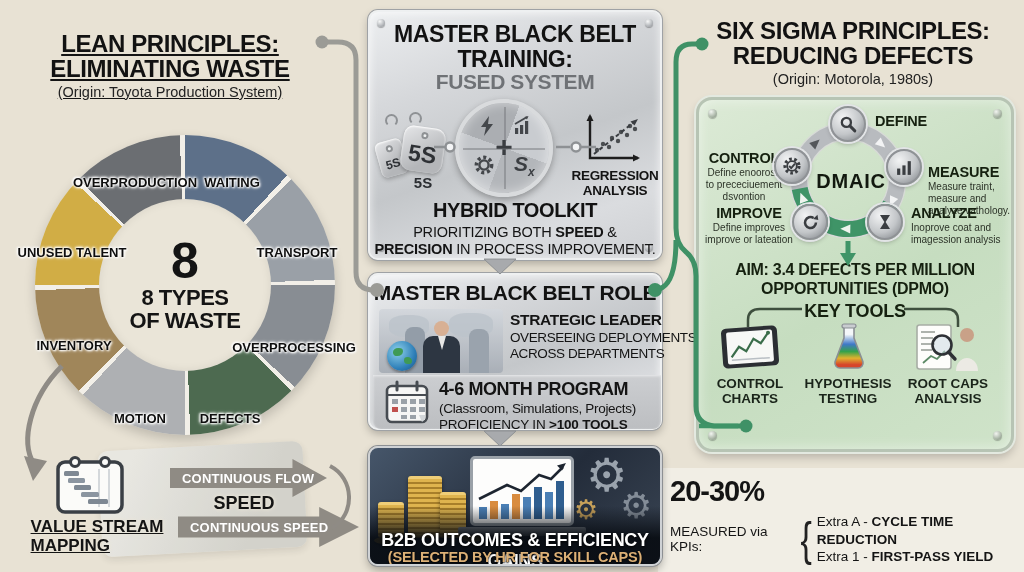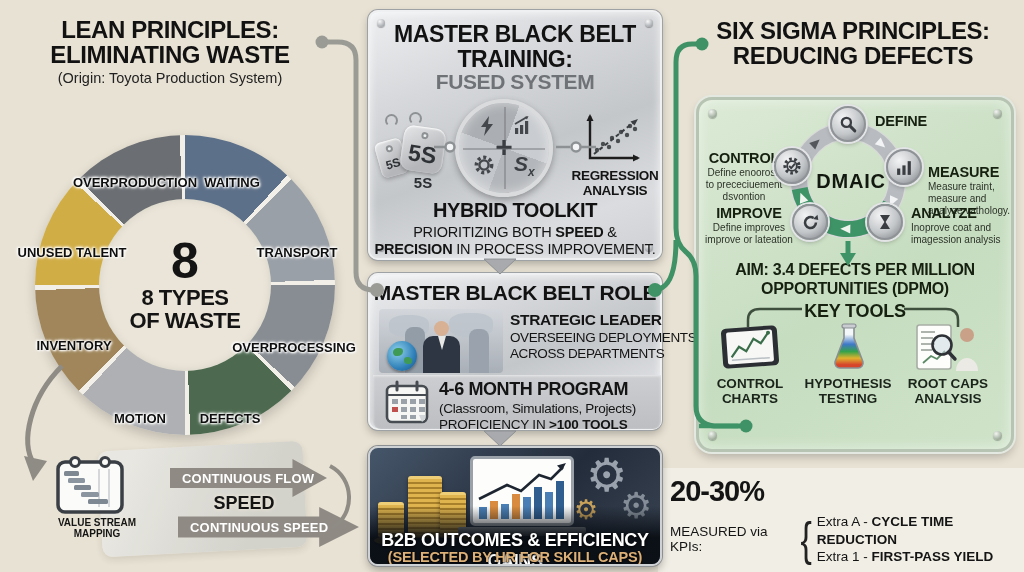--- a/index.html
+++ b/index.html
@@ -45,22 +45,22 @@
     transform:translate(-50%,-50%); white-space:nowrap;
     font-size:13px; font-weight:bold; color:#0e0e0e;
     text-shadow:0 0 3px #fff,0 0 4px #fff,1px 1px 2px #fff,-1px -1px 2px #fff;
   }
 
   
   .whiteboard { left:100px; top:446px; width:205px; height:106px; border-radius:10px;
     background:linear-gradient(115deg,#e8e8e4 15%,#d0d0ca 75%); transform:rotate(-3deg);
     box-shadow:0 3px 8px rgba(0,0,0,.12); opacity:.85; }
   .vsm-label { left:97px; top:517px; transform:translateX(-50%);
-    font-size:10px; font-weight:bold; line-height:1.12; text-align:center;
-    text-shadow:0 0 3px #eae5d8,0 0 5px #eae5d8; }
+    font-size:17px; font-weight:bold; line-height:1.12; text-align:left;
+    text-shadow:0 0 3px #eae5d8,0 0 5px #eae5d8;text-decoration:underline; }
   .flow-arrow { position:absolute; background:#8f8b84; color:#fff;
     font-weight:bold; font-size:13px; letter-spacing:.2px;
     clip-path:polygon(0 24%,78% 24%,78% 0,100% 50%,78% 100%,78% 76%,0 76%);
     display:flex; align-items:center; padding-left:12px; }
   .speed-label { left:208px; top:493px; width:72px; text-align:center;
     font-size:18px; font-weight:bold;
     text-shadow:0 0 3px #eae5d8,0 0 5px #eae5d8; }
 
   
   .metal {
@@ -147,21 +147,21 @@
   .kpis .brace { font-size:34px; font-weight:400; transform:scaleY(1.35); line-height:1; color:#222; }
   .kpis .lines { font-size:13.5px; line-height:1.3; }
 
   svg { display:block; }
 </style>
 </head>
 <body>
 
 <div class="abs br-light"></div>
 
-<div class="abs col-header ctr" style="left:15px; top:17px; width:310px;">
+<div class="abs col-header ctr" style="left:15px; top:31px; width:310px;text-decoration:underline;">
   <div class="t">LEAN PRINCIPLES:</div>
   <div class="t">ELIMINATING WASTE</div>
   <div class="o">(Origin: Toyota Production System)</div>
 </div>
 
 <div class="abs wheel">
   <div class="abs wheel-center">
     <div class="wheel-num">8</div>
     <div class="wheel-line">8 TYPES</div>
     <div class="wheel-line">OF WASTE</div>
@@ -372,20 +372,21 @@
   <span class="gear-glyph" style="left:204px; top:48px; font-size:27px; color:#c9a25a;">⚙</span>
 
   <div class="p3-shade"></div>
   <div class="p3-title" style="top:82px;">B2B OUTCOMES &amp; EFFICIENCY GAINS</div>
   <div class="p3-sub" style="top:101px;">(SELECTED BY HR FOR SKILL CAPS)</div>
 </div>
 
 <div class="abs col-header ctr" style="left:688px; top:18px; width:330px;">
   <div class="t">SIX SIGMA PRINCIPLES:</div>
   <div class="t">REDUCING DEFECTS</div>
+  <div class="o">(Origin: Motorola, 1980s)</div>
 </div>
 
 <div class="abs green-panel">
   <div class="gscrew" style="left:9px; top:9px;"></div>
   <div class="gscrew" style="right:9px; top:9px;"></div>
   <div class="gscrew" style="left:9px; bottom:9px;"></div>
   <div class="gscrew" style="right:9px; bottom:9px;"></div>
 
   <div class="abs dm-name" style="left:176px; top:14px;">DEFINE</div>
 

